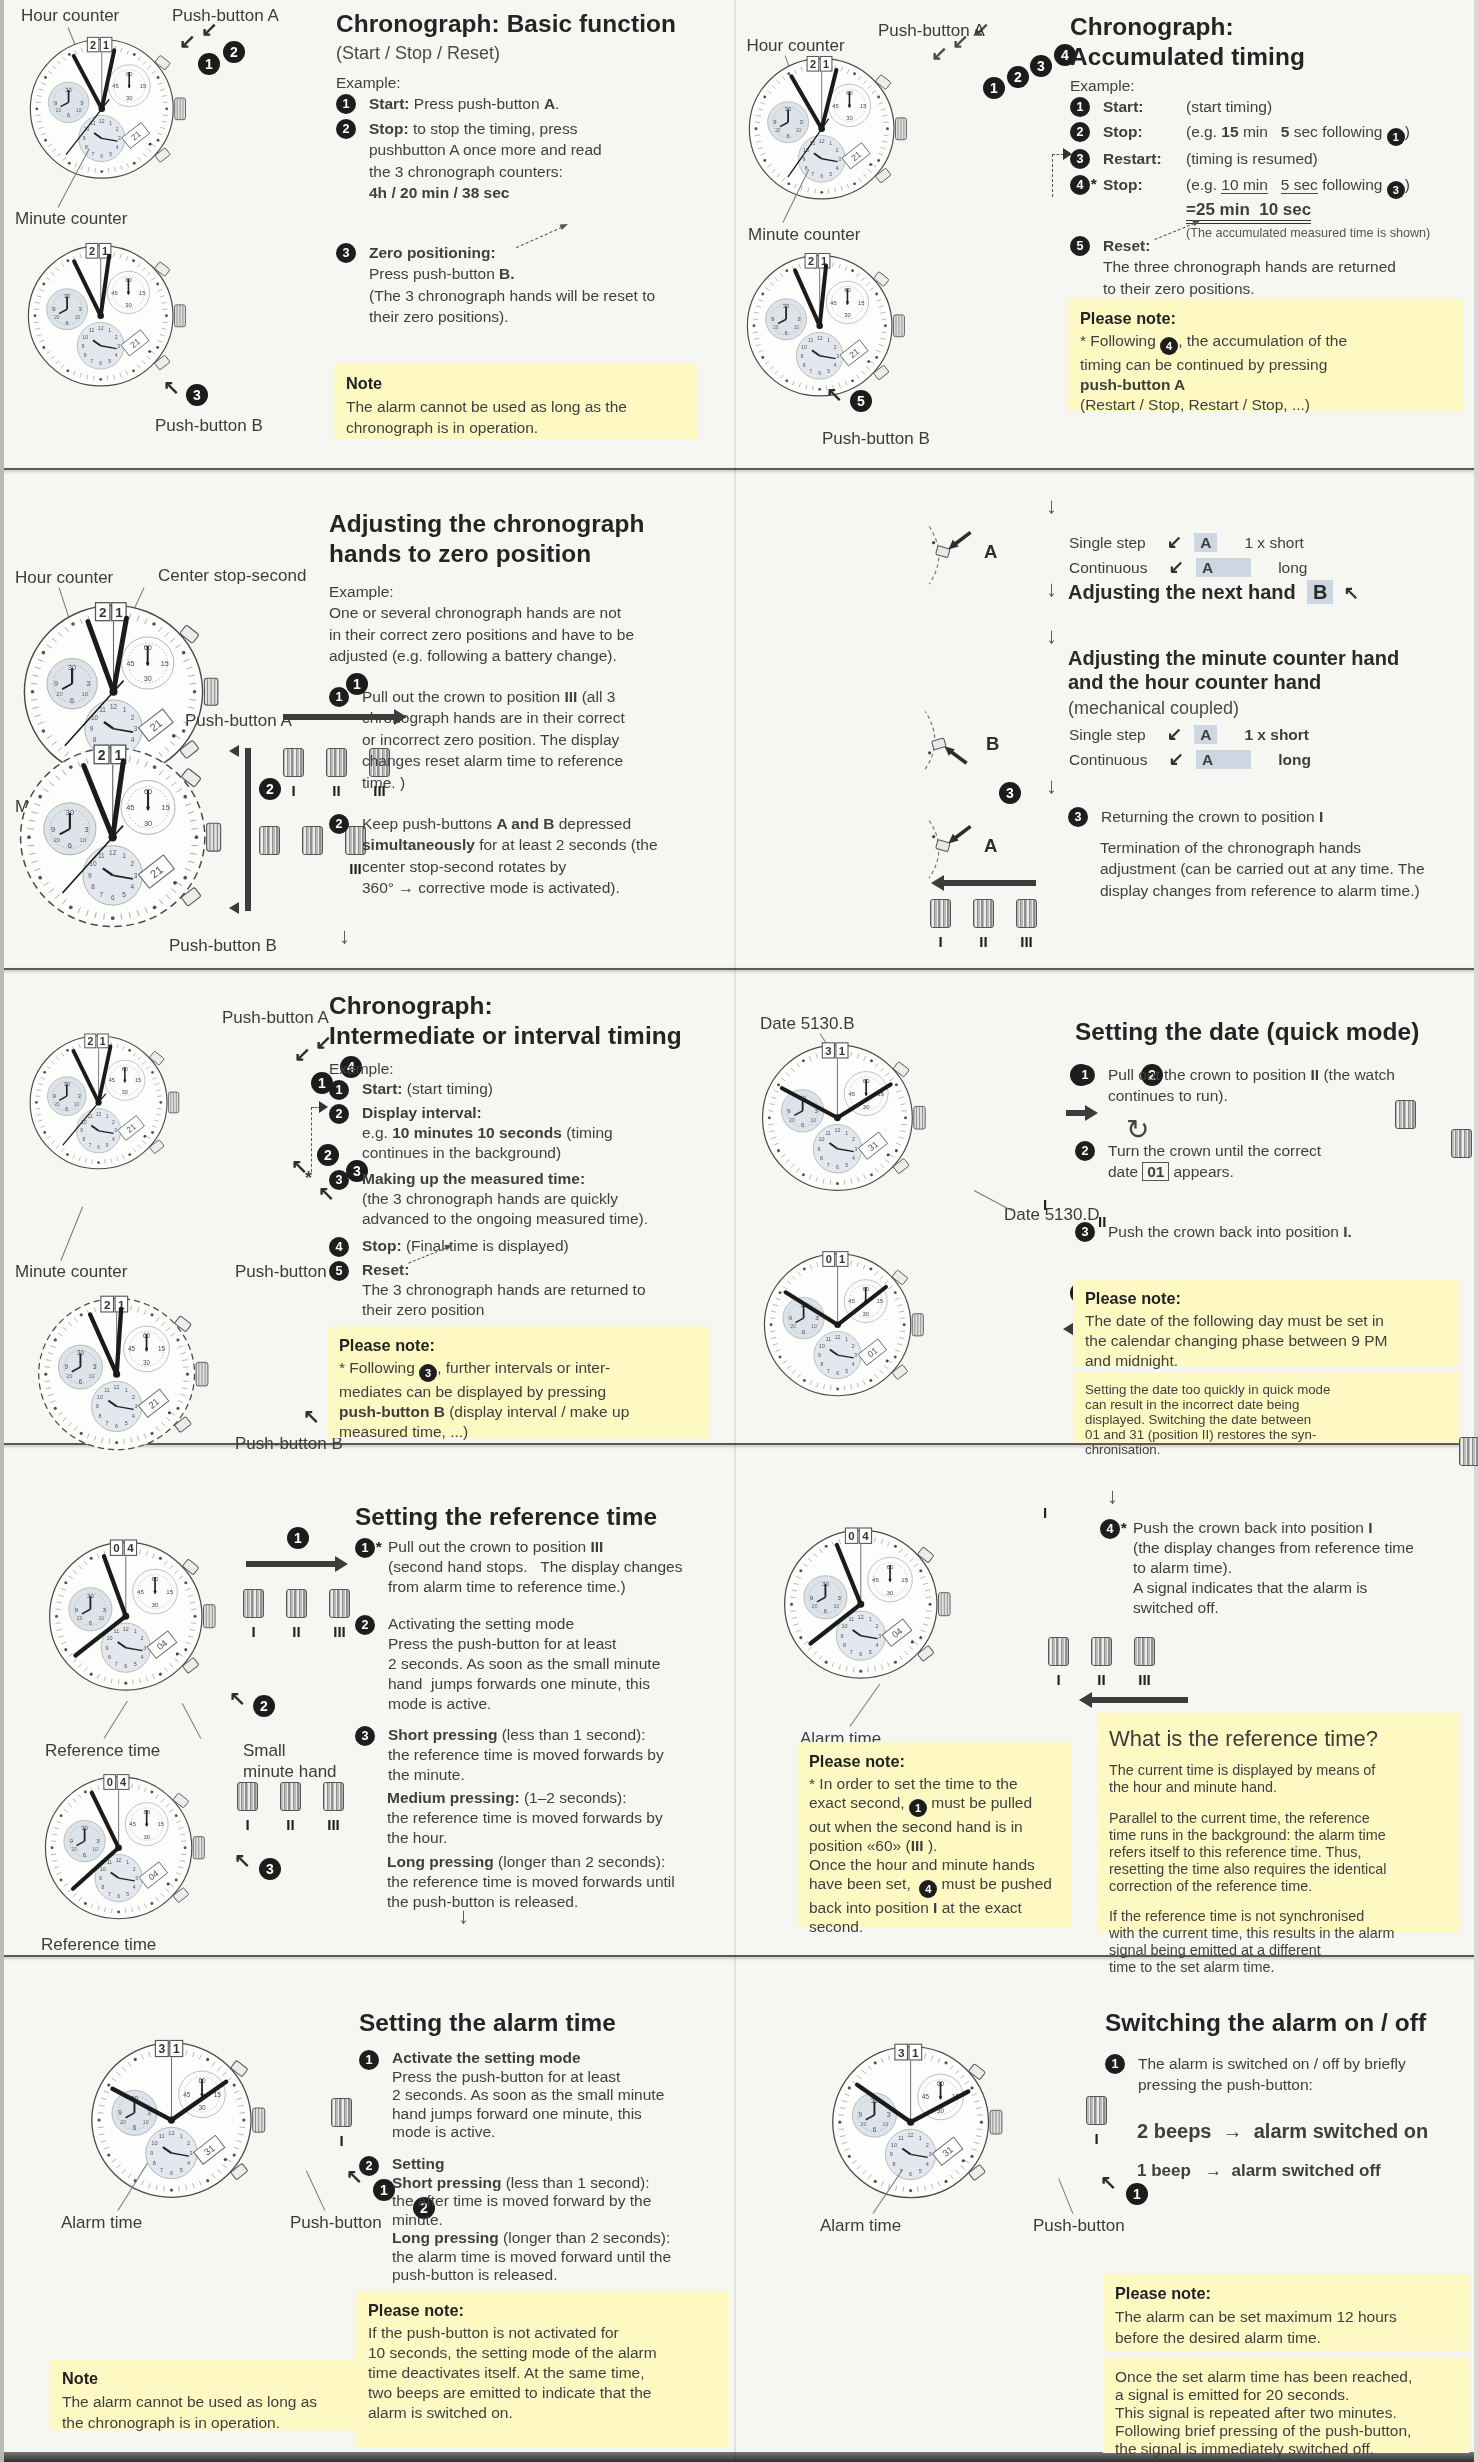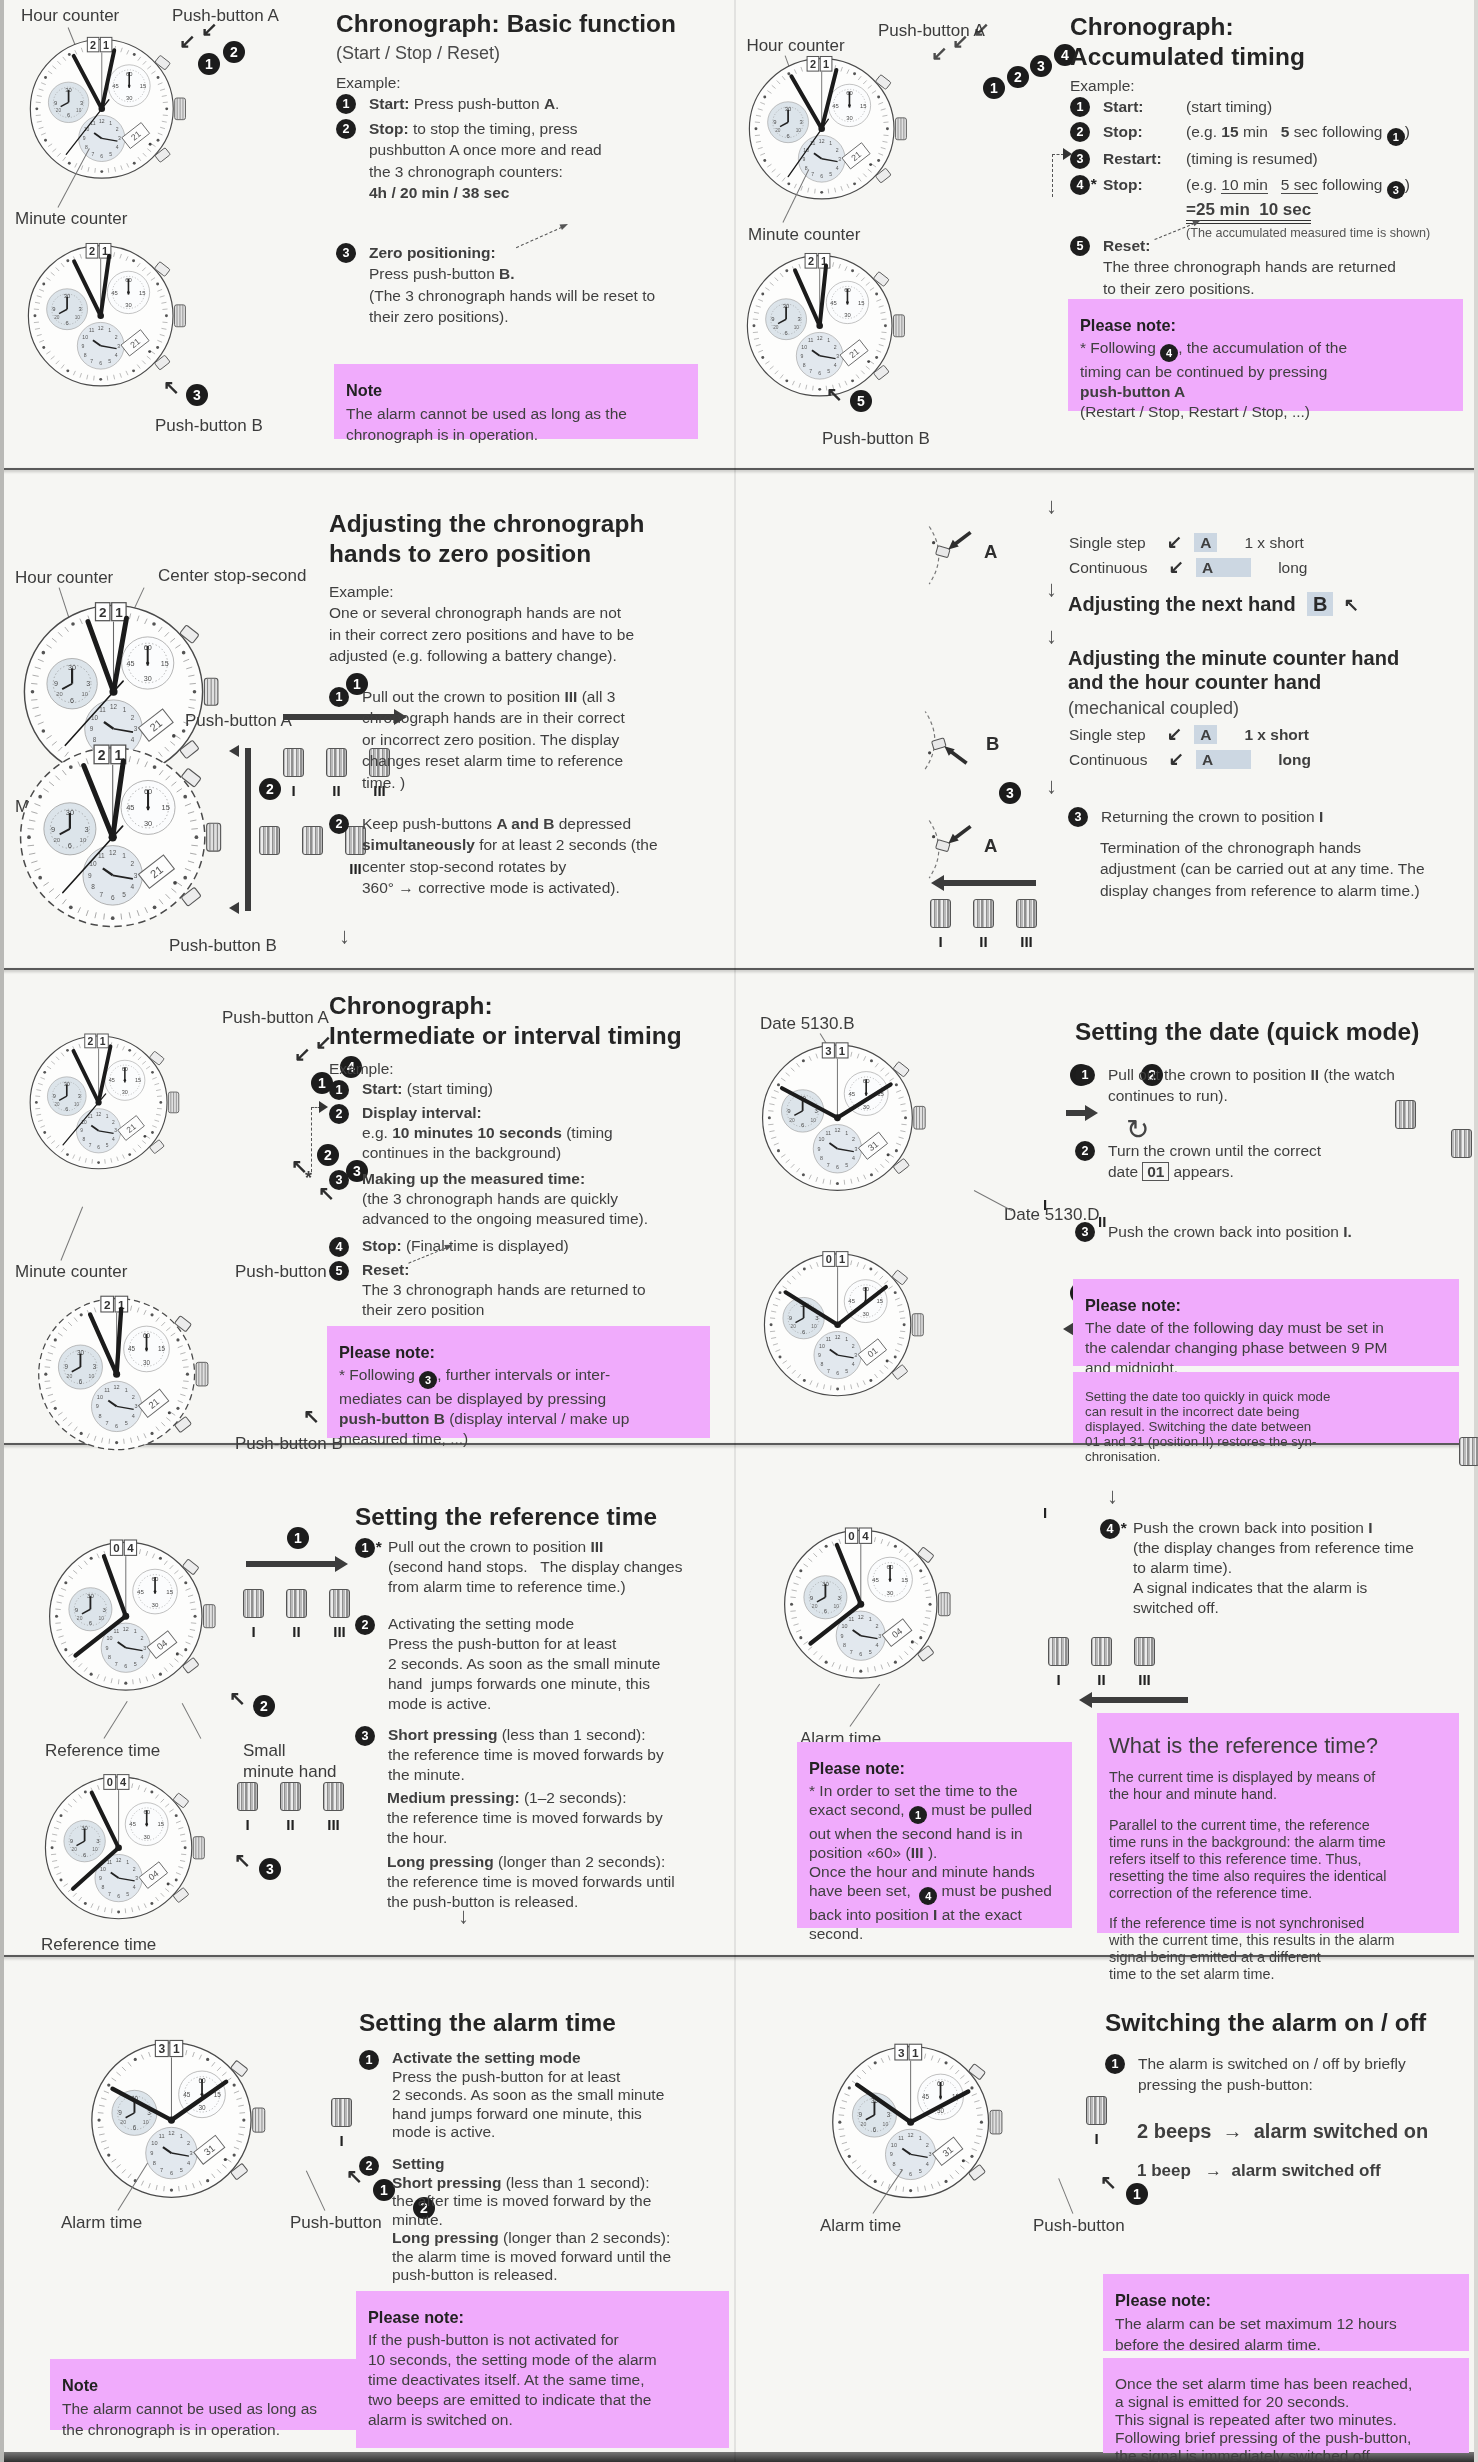--- a/index.html
+++ b/index.html
@@ -35,21 +35,21 @@
   .seg-hl{background:#ccd7e2;font-weight:700;padding:0.7px 6px;}
   .seg-hlw{background:#ccd7e2;font-weight:700;padding:0.7px 38px 0.7px 6px;}
   .seg-bx{border:1.3px solid #555;padding:0 3.7px;font-weight:700;}
   .seg-ar{font-weight:700;font-size:18.5px;color:#333;}
   .seg-g{display:inline-block;width:21px;}
   .seg-g2{display:inline-block;width:12px;}
   .seg-g3{display:inline-block;width:27px;}
   .seg-bg{display:inline-flex;width:18px;height:18px;border-radius:50%;background:#1e1e1e;color:#fff;
           font-size:11px;font-weight:700;align-items:center;justify-content:center;vertical-align:-3.7px;}
   
-  .note{background:#f0abfc;padding:17px 12px;box-sizing:border-box;}
+  .note{background:#fef9c3;padding:10px 12px;box-sizing:border-box;}
   .note-h{position:relative;font-weight:700;font-size:16.3px;color:#222;margin-bottom:3px;white-space:nowrap;}
   .nbody{position:relative;}
   .bigq{position:relative;font-size:22px;color:#3c3c3c;margin:3px 0 10.3px 0;white-space:nowrap;}
   .para{position:relative;margin-bottom:13.3px;}
   
   .dbadge{width:22px;height:22px;border-radius:50%;background:#1c1c1c;color:#fff;font-weight:700;font-size:14px;
           display:flex;align-items:center;justify-content:center;}
   .ma{font-size:20px;font-weight:700;color:#2e2e2e;line-height:20px;}
   .dashma{font-size:20px;font-weight:700;color:#2e2e2e;opacity:.85;line-height:20px;}
   .downar{font-size:22px;color:#555;line-height:22px;}
@@ -1064,21 +1064,21 @@
         </span>
         <span class="crown-item">
           <span class="cr-ic"></span>
           <span class="cr-lb">III</span>
         </span>
       </div>
 
     <div class="h2" style="left:329px;top:12px"></div>
     <div style="left:330px;top:43px;position:absolute"><span class="seg-n">Single step</span><span class="seg-g"></span><span class="seg-ar">↙</span><span class="seg-g2"></span><span class="seg-hl">A</span><span class="seg-g3"></span><span class="seg-n">1 x short</span></div>
     <div style="left:330px;top:68px;position:absolute"><span class="seg-n">Continuous</span><span class="seg-g"></span><span class="seg-ar">↙</span><span class="seg-g2"></span><span class="seg-hlw">A</span><span class="seg-g3"></span><span class="seg-n">long</span></div>
-    <div class="h2" style="left:329px;top:105px"><span class="seg-b">Adjusting the next hand  </span><span class="seg-hl">B</span><span class="seg-ar">  ↖</span></div>
+    <div class="h2" style="left:329px;top:93px"><span class="seg-b">Adjusting the next hand  </span><span class="seg-hl">B</span><span class="seg-ar">  ↖</span></div>
     <div class="h2" style="left:329px;top:158px">
         <div class="line">Adjusting the minute counter hand</div>
         <div class="line">and the hour counter hand</div>
       </div>
     <div class="sub" style="left:329px;top:210px">(mechanical coupled)</div>
     <div style="left:330px;top:235px;position:absolute"><span class="seg-n">Single step</span><span class="seg-g"></span><span class="seg-ar">↙</span><span class="seg-g2"></span><span class="seg-hl">A</span><span class="seg-g3"></span><span class="seg-b">1 x short</span></div>
     <div style="left:330px;top:260px;position:absolute"><span class="seg-n">Continuous</span><span class="seg-g"></span><span class="seg-ar">↙</span><span class="seg-g2"></span><span class="seg-hlw">A</span><span class="seg-g3"></span><span class="seg-b">long</span></div>
     <div class="step" style="left:329px;top:318px">
         <span class="bcol">
           <span class="badge">3</span>

